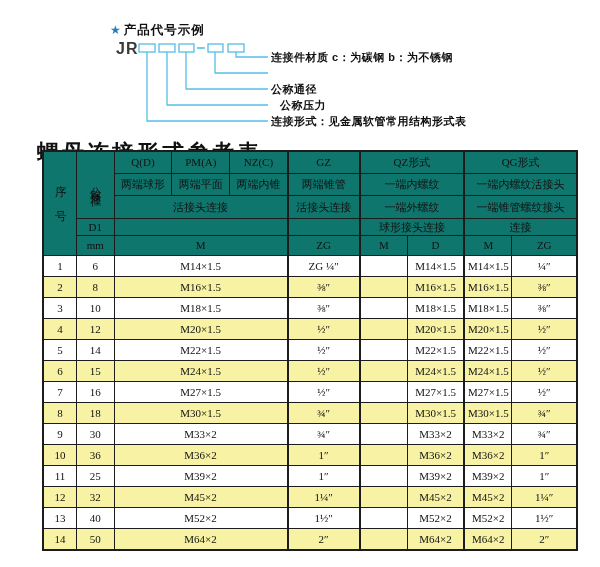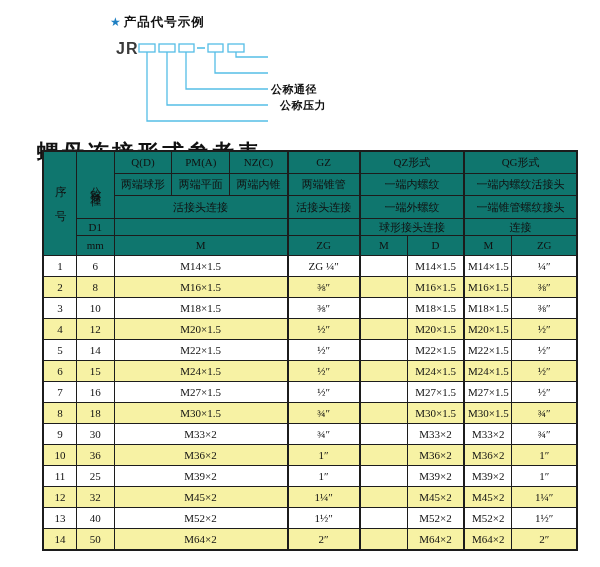--- a/index.html
+++ b/index.html
@@ -3,21 +3,21 @@
 <meta charset="utf-8">
 <style>
   html,body{margin:0;padding:0;}
   body{
     width:600px;height:567px;background:#ffffff;position:relative;overflow:hidden;
     font-family:"Liberation Sans","DejaVu Sans",sans-serif;color:#111;
   }
   
   .diagram{position:absolute;left:0;top:0;width:600px;height:150px;}
   .diagram svg{position:absolute;left:0;top:0;}
-  .dg-head{position:absolute;left:110px;top:14px;font-size:12.5px;font-weight:bold;letter-spacing:1px;}
+  .dg-head{position:absolute;left:110px;top:22px;font-size:12.5px;font-weight:bold;letter-spacing:1px;}
   .dg-head .star{color:#1E7FC2;margin-right:2px;font-size:12px;}
   .dg-jr{position:absolute;left:116px;top:40px;font-size:16px;font-weight:bold;color:#3a3a3a;letter-spacing:1px;}
   .dlab{position:absolute;left:271px;font-size:11px;font-weight:bold;white-space:nowrap;letter-spacing:0.5px;}
   
   .tbl-title{position:absolute;left:37px;top:138px;font-size:22px;font-weight:bold;
     font-family:"Liberation Serif","DejaVu Serif",serif;letter-spacing:3px;}
   
   .tblwrap{position:absolute;left:42px;top:150px;}
   table{border-collapse:collapse;table-layout:fixed;width:536px;
     font-family:"Liberation Serif","DejaVu Serif",serif;font-size:11px;}
@@ -51,22 +51,24 @@
       <rect x="228" y="44" width="16" height="8"></rect>
       <path d="M236 52 V57 H268"></path>
       <path d="M215 52 V73 H268"></path>
       <path d="M186 52 V89 H268"></path>
       <path d="M167 52 V105 H268"></path>
       <path d="M147 52 V121 H268"></path>
     </g>
   </svg>
   <div class="dg-head"><span class="star">★</span><span>产品代号示例</span></div>
   <div class="dg-jr">JR</div>
+  <div class="dlab" style="top:50px;">连接件材质  c：为碳钢  b：为不锈钢</div>
   <div class="dlab" style="top:82px;">公称通径</div>
   <div class="dlab" style="top:98px;margin-left:9px;">公称压力</div>
+  <div class="dlab" style="top:114px;">连接形式：见金属软管常用结构形式表</div>
 </div>
 
 <div class="tbl-title">螺母连接形式参考表</div>
 
 <div class="tblwrap">
 <table>
   <colgroup>
     <col style="width:33px">
         <col style="width:37px">
         <col style="width:57px">

